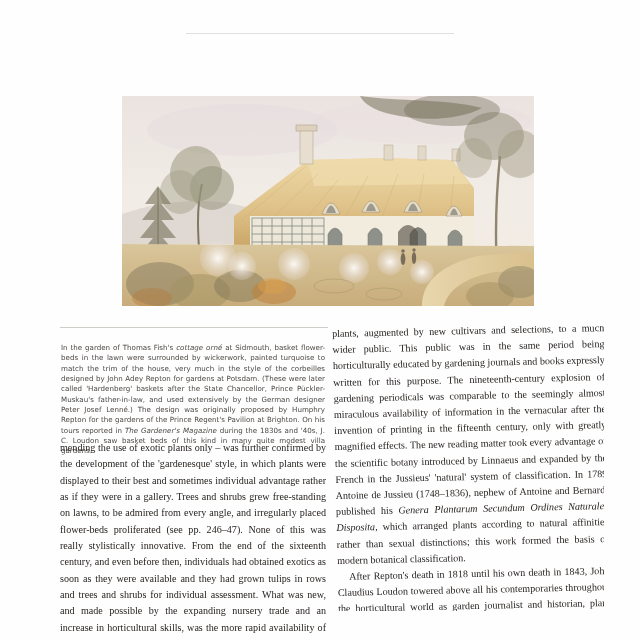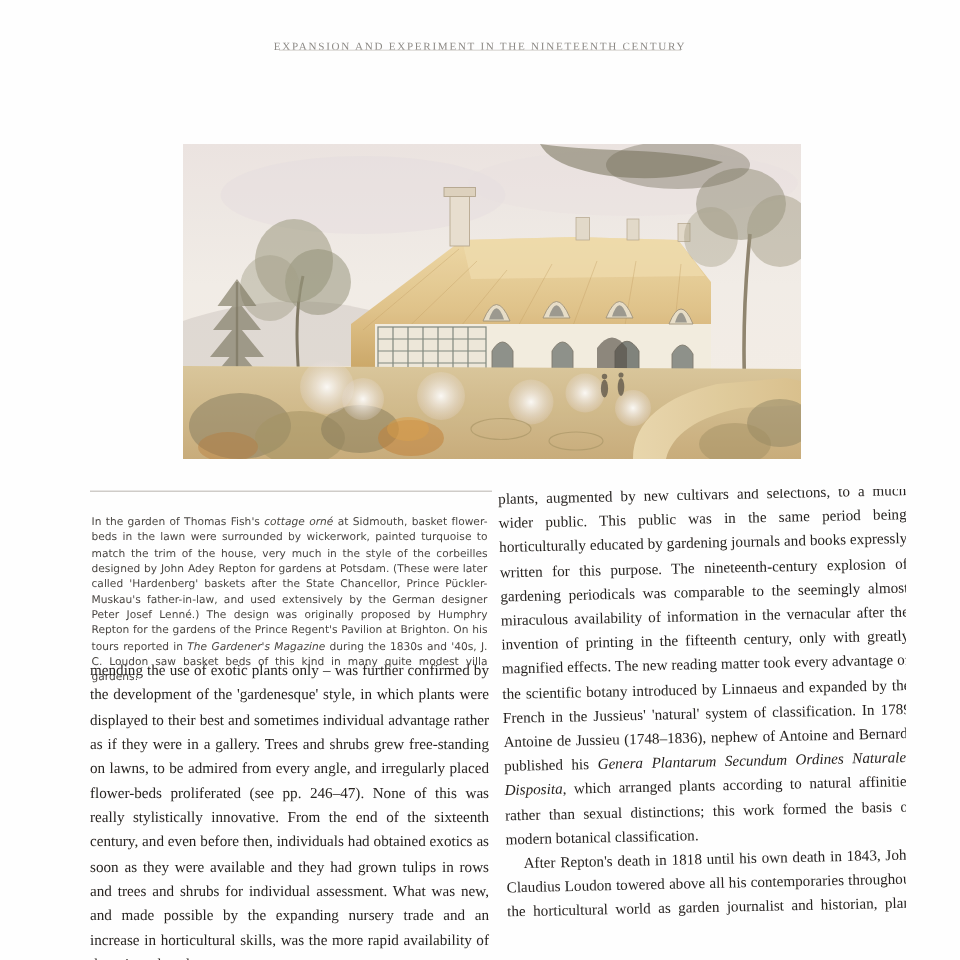--- a/index.html
+++ b/index.html
@@ -133,23 +133,20 @@
     font-size: 8px;
     letter-spacing: 1.6px;
     color: #d3d0cc;
   }
 </style>
 </head>
 <body>
 
 <div class="page">
 
-  <div class="running-head">
-    <span class="running-head-text">EXPANSION AND EXPERIMENT IN THE NINETEENTH CENTURY</span>
-  </div>
   <div class="running-head-rule"></div>
 
   <div class="plate">
     <svg viewBox="0 0 412 210" preserveAspectRatio="none">
       <defs>
         <linearGradient id="skyG" x1="0" y1="0" x2="0" y2="1">
           <stop offset="0%" stop-color="#ece5e4"></stop>
           <stop offset="45%" stop-color="#f3eeea"></stop>
           <stop offset="100%" stop-color="#f6f1e8"></stop>
         </linearGradient>

